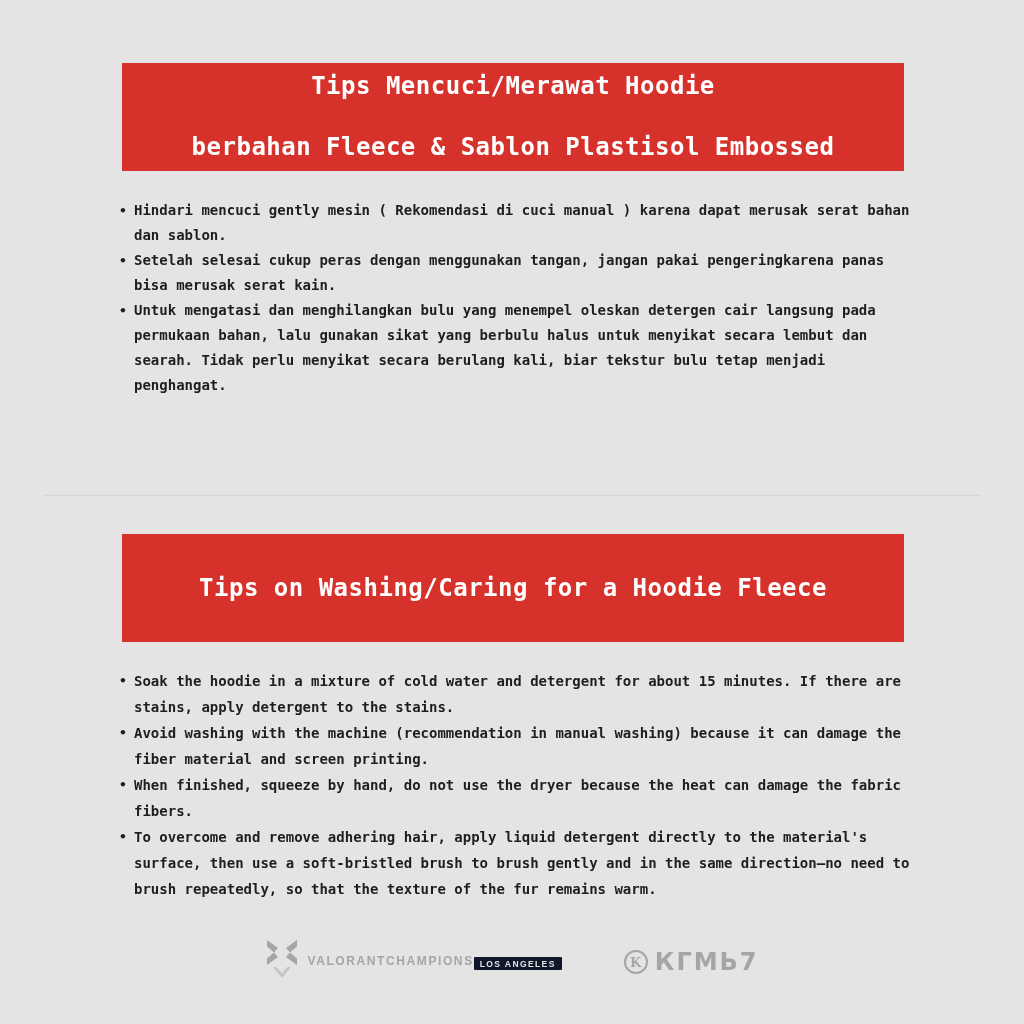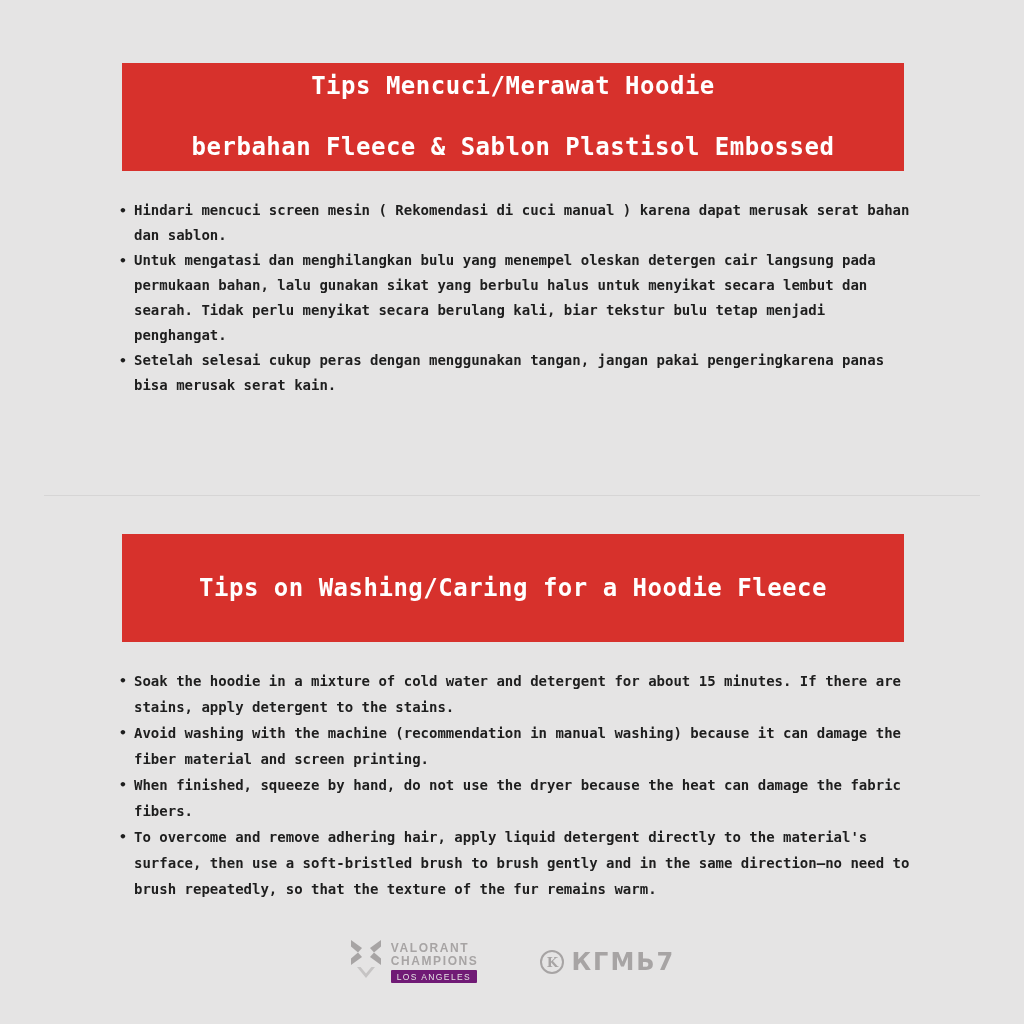--- a/index.html
+++ b/index.html
@@ -65,34 +65,34 @@
     gap:62px;
   }
   .valorant-logo{
     display:flex;
     align-items:center;
     gap:8px;
   }
   .valorant-text{
     font-family:"Liberation Sans", sans-serif;
     color:#a7a4a4;
-    display:flex;flex-direction:column;
+    display:flex;flex-direction:row;
     align-items:flex-start;
   }
   .valorant-line{
     font-weight:bold;
     font-size:12px;
     line-height:13px;
     letter-spacing:1.6px;
   }
   .la-badge{
     margin-top:2px;
-    background:#701a75;
+    background:#0f172a;
     color:#e5e4e4;
-    font-weight:normal;
+    font-weight:bold;
     font-size:8.5px;
     letter-spacing:1.4px;
     padding:2px 6px 1px 6px;
     border-radius:1px;
   }
   .brand-logo{
     display:flex;
     align-items:center;
     gap:7px;
     color:#a7a4a4;
@@ -124,23 +124,23 @@
 <body>
 
 <div class="page">
 
   <div class="banner" id="banner-id">
     <div class="banner-line">Tips Mencuci/Merawat Hoodie</div>
     <div class="banner-line">berbahan Fleece &amp; Sablon Plastisol Embossed</div>
   </div>
 
   <ul class="bullet-list list-id" id="list-id">
-    <li>Hindari mencuci screen mesin ( Rekomendasi di cuci manual ) karena dapat merusak serat bahan dan sablon.</li>
+    <li>Hindari mencuci gently mesin ( Rekomendasi di cuci manual ) karena dapat merusak serat bahan dan sablon.</li>
+    <li>Setelah selesai cukup peras dengan menggunakan tangan, jangan pakai pengeringkarena panas bisa merusak serat kain.</li>
     <li>Untuk mengatasi dan menghilangkan bulu yang menempel oleskan detergen cair langsung pada permukaan bahan, lalu gunakan sikat yang berbulu halus untuk menyikat secara lembut dan searah. Tidak perlu menyikat secara berulang kali, biar tekstur bulu tetap menjadi penghangat.</li>
-    <li>Setelah selesai cukup peras dengan menggunakan tangan, jangan pakai pengeringkarena panas bisa merusak serat kain.</li>
   </ul>
 
   <div class="divider"></div>
 
   <div class="banner" id="banner-en">
     <div class="banner-line">Tips on Washing/Caring for a Hoodie Fleece</div>
   </div>
 
   <ul class="bullet-list list-en" id="list-en">
     <li>Soak the hoodie in a mixture of cold water and detergent for about 15 minutes. If there are stains, apply detergent to the stains.</li>

